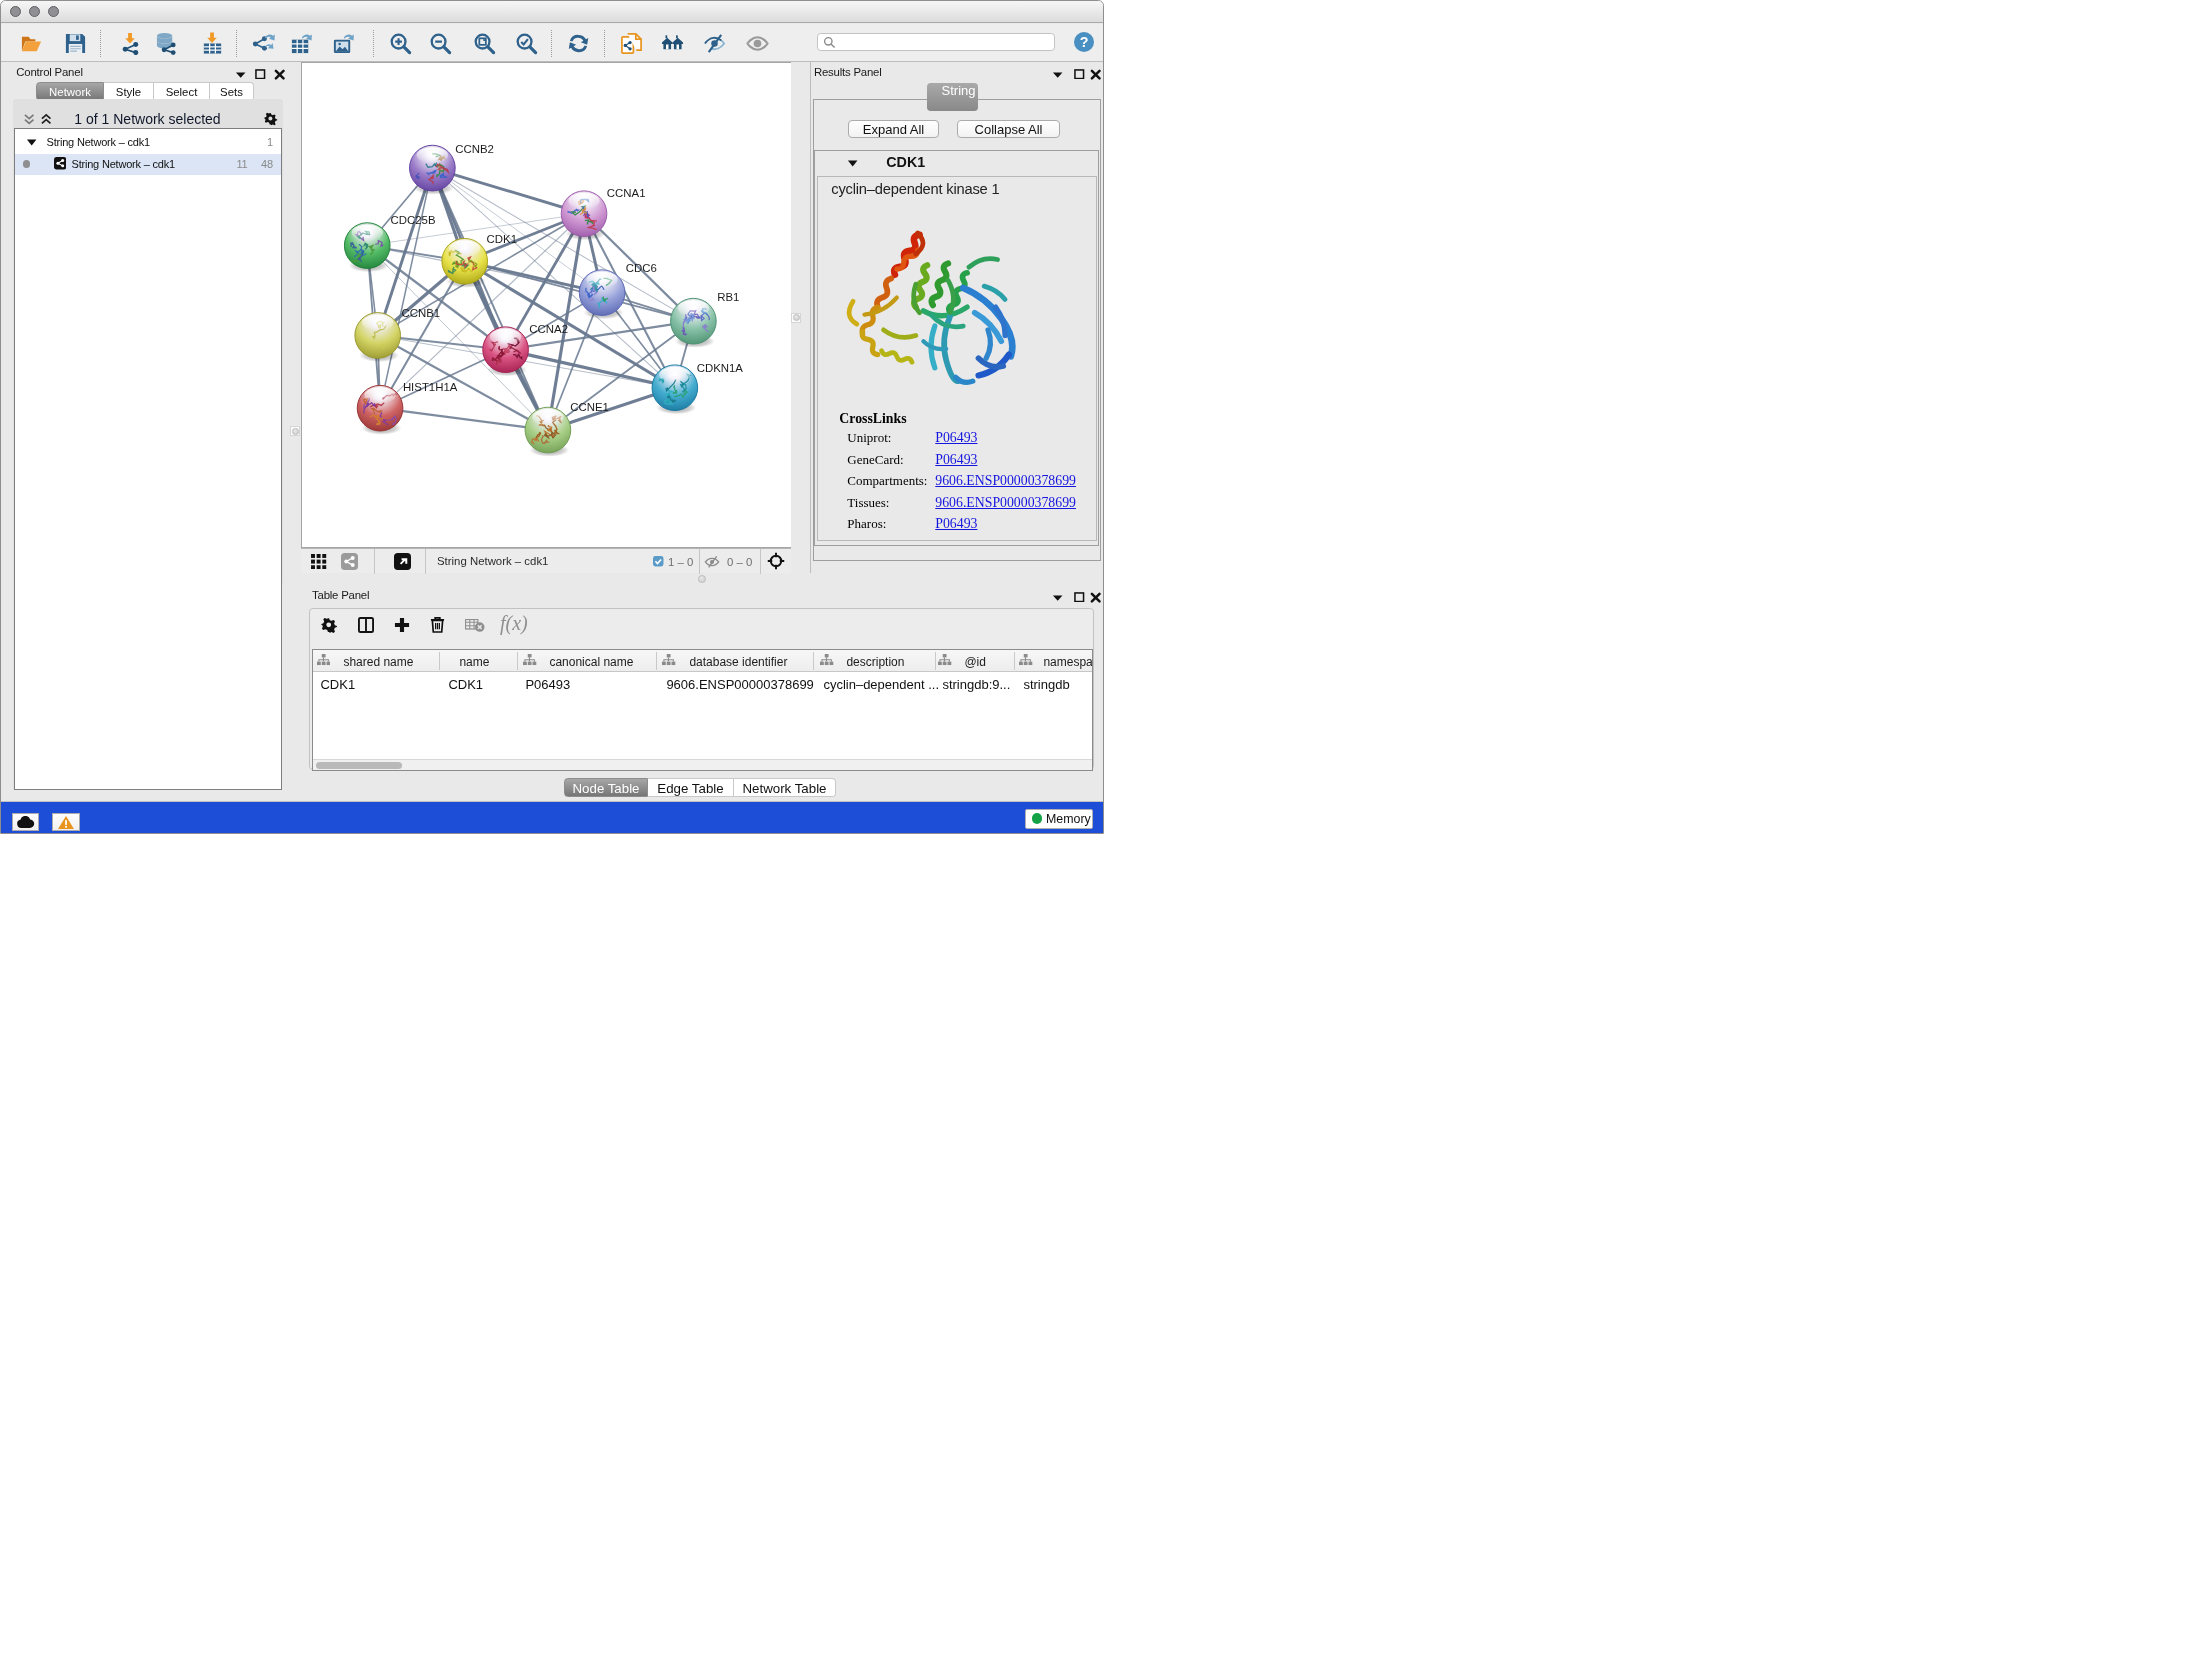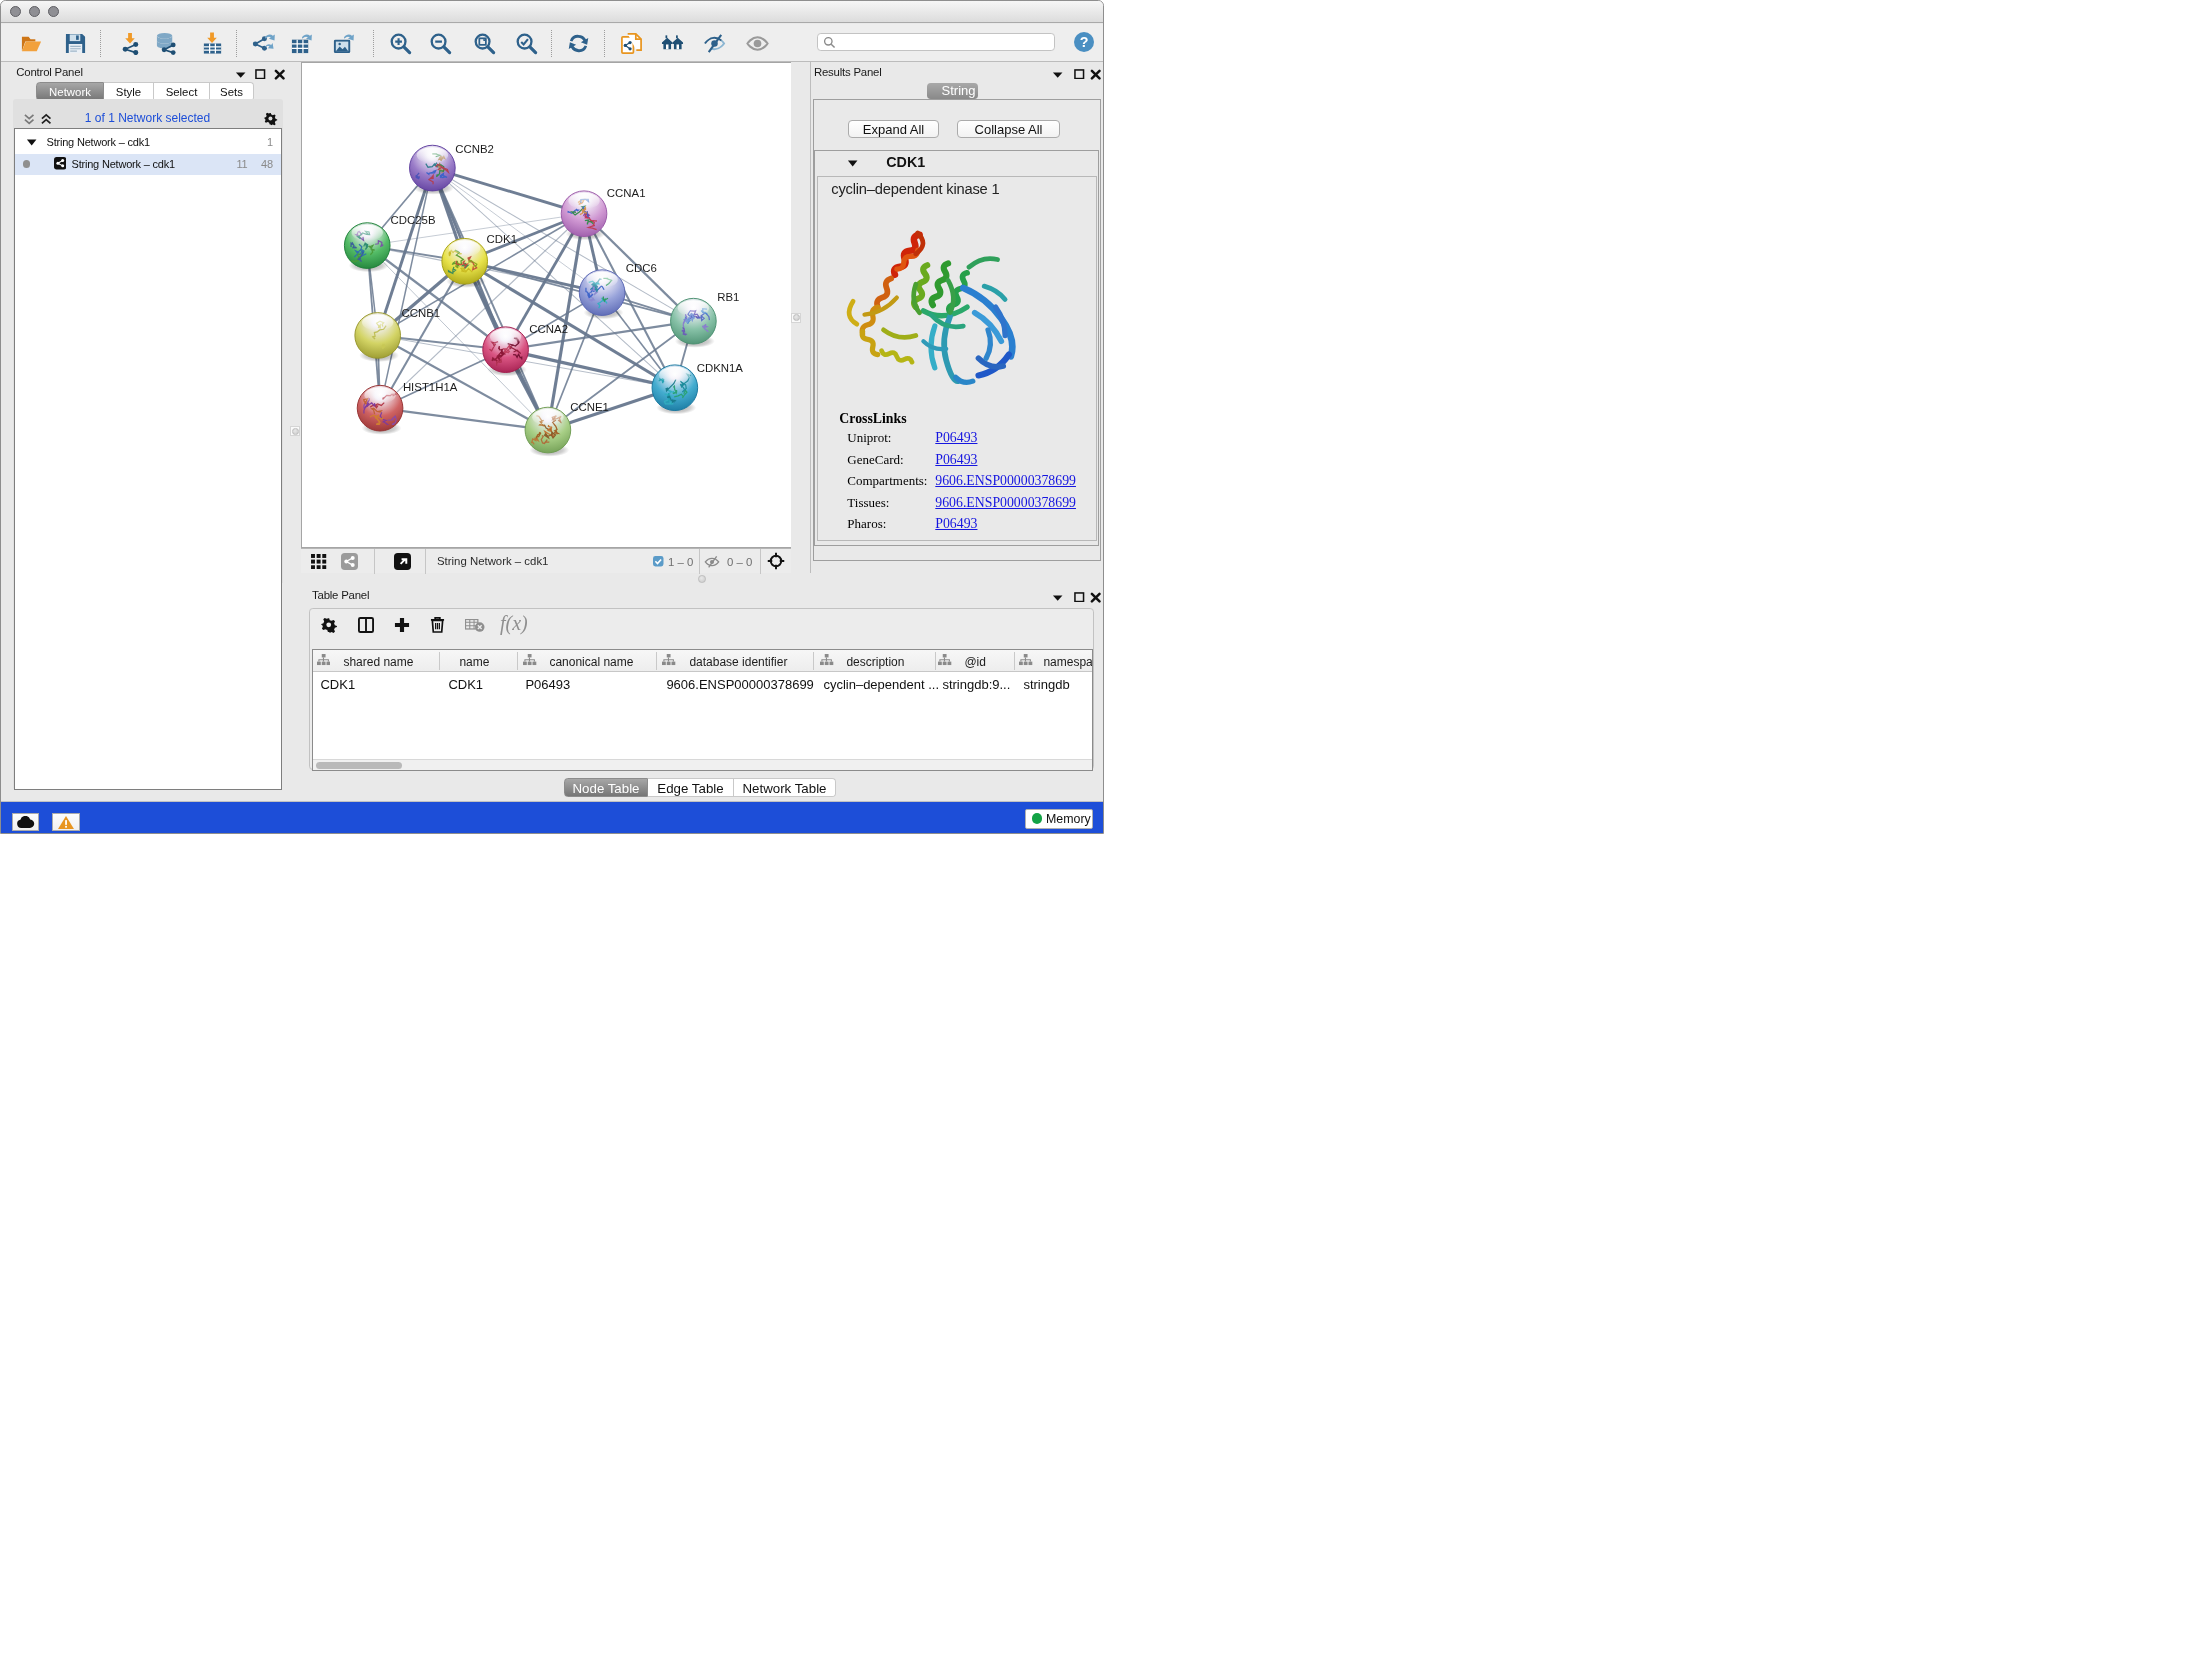--- a/index.html
+++ b/index.html
@@ -18,21 +18,21 @@
 
 .phead{font-size:11.4px;color:#1a1a1a;letter-spacing:-0.2px;}
 
 .cp{position:absolute;left:1px;top:61px;width:285px;height:739px;background:#e9e9e9;}
 .tabs{position:absolute;top:20px;left:34px;height:19px;display:flex;}
 .tab{height:19px;font-size:11.4px;text-align:center;line-height:19px;background:#fff;color:#111;border:1px solid #c9c9c9;border-left:none;}
 .tab.first{border-left:1px solid #c9c9c9;border-radius:3.8px 0 0 3.8px;}
 .tab.last{border-radius:0 3.8px 3.8px 0;}
 .tab.sel{background:linear-gradient(#a7a7a7,#767676);color:#fff;border-color:#8c8c8c;}
 .cp-inner{position:absolute;left:10.5px;top:37px;width:270px;height:691px;background:#e0e0e0;border-radius:2.9px;}
-.cp-bar{position:absolute;left:0;top:12.4px;width:100%;height:15px;font-size:12px;color:#1d4ed8;text-align:center;}
+.cp-bar{position:absolute;left:0;top:12.4px;width:100%;height:15px;font-size:14px;color:#0f172a;text-align:center;}
 .cp-list{position:absolute;left:1px;top:28.5px;width:268px;height:662px;background:#fff;border:1px solid #7e7e7e;}
 .trow{position:absolute;left:0;width:100%;height:22px;font-size:11px;letter-spacing:-0.2px;color:#111;}
 .num{position:absolute;color:#8a8a8a;}
 
 .grip{position:absolute;background:#fafafa;border:1px solid #d5d5d5;}
 .gripdot{position:absolute;border-radius:50%;background:radial-gradient(circle at 40% 35%,#e8e8e8,#c9c9c9);border:1px solid #bdbdbd;}
 
 .netview{position:absolute;left:300px;top:61px;width:490px;height:486px;background:#fff;border:1px solid #a5a5a5;border-right:none;}
 .nettb{position:absolute;left:300px;top:547px;width:490px;height:25px;background:#ececec;border-top:1px solid #b5b5b5;}
 .nettb .sep{position:absolute;top:0;height:25px;width:1px;background:#c6c6c6;}
@@ -637,21 +637,21 @@
     <svg style="position:absolute;left:241px;top:8.6px;" width="11.4" height="7.6" viewBox="0 0 12 8">
         <path d="M1 1.5h10L6 7z" fill="#111"></path>
       </svg>
     <svg style="position:absolute;left:263px;top:6.7px;" width="10.5" height="10.5" viewBox="0 0 11 11">
         <rect x="1" y="1" width="9" height="9" fill="none" stroke="#111" stroke-width="1.6"></rect>
       </svg>
     <svg style="position:absolute;left:279px;top:6.7px;" width="11.4" height="11.4" viewBox="0 0 12 12">
         <path d="M2 2l8 8M10 2l-8 8" stroke="#111" stroke-width="2.6" stroke-linecap="round"></path>
       </svg>
     <div class="rbox" style="left:1.9px;top:37px;width:288px;height:462px;"></div>
-    <div style="position:absolute;left:116px;top:21.4px;width:51px;height:16px;background:linear-gradient(#a9a9a9,#898989);border-radius:3.8px;color:#fff;font-size:13px;text-align:center;line-height:16px;padding-left:12px;">String</div>
+    <div style="position:absolute;left:116px;top:21.4px;width:51px;height:28px;background:linear-gradient(#a9a9a9,#898989);border-radius:3.8px;color:#fff;font-size:13px;text-align:center;line-height:16px;padding-left:12px;">String</div>
     <div class="btn" style="left:37px;top:58px;width:91px;height:18px;line-height:17px;">Expand All</div>
     <div class="btn" style="left:146px;top:58px;width:103px;height:18px;line-height:17px;">Collapse All</div>
     <div class="rbox" style="left:3.3px;top:88px;width:285px;height:396px;">
       <svg style="position:absolute;left:32px;top:7.6px;" width="11.4" height="8.6" viewBox="0 0 12 9">
           <path d="M1 1.5h10L6 8z" fill="#111"></path>
         </svg>
       <span style="position:absolute;left:71px;top:2.9px;font-size:14.3px;font-weight:bold;color:#111;">CDK1</span>
       <div style="position:absolute;left:1.9px;top:25px;width:280px;height:365px;border:1px solid #b8b8b8;"></div>
       <span style="position:absolute;left:16px;top:29.5px;font-size:14.7px;color:#222;letter-spacing:-0.2px;">cyclin–dependent kinase 1</span>
       <svg style="position:absolute;left:21px;top:76px;" width="190" height="162" viewBox="0 0 200 170" id="protein">

